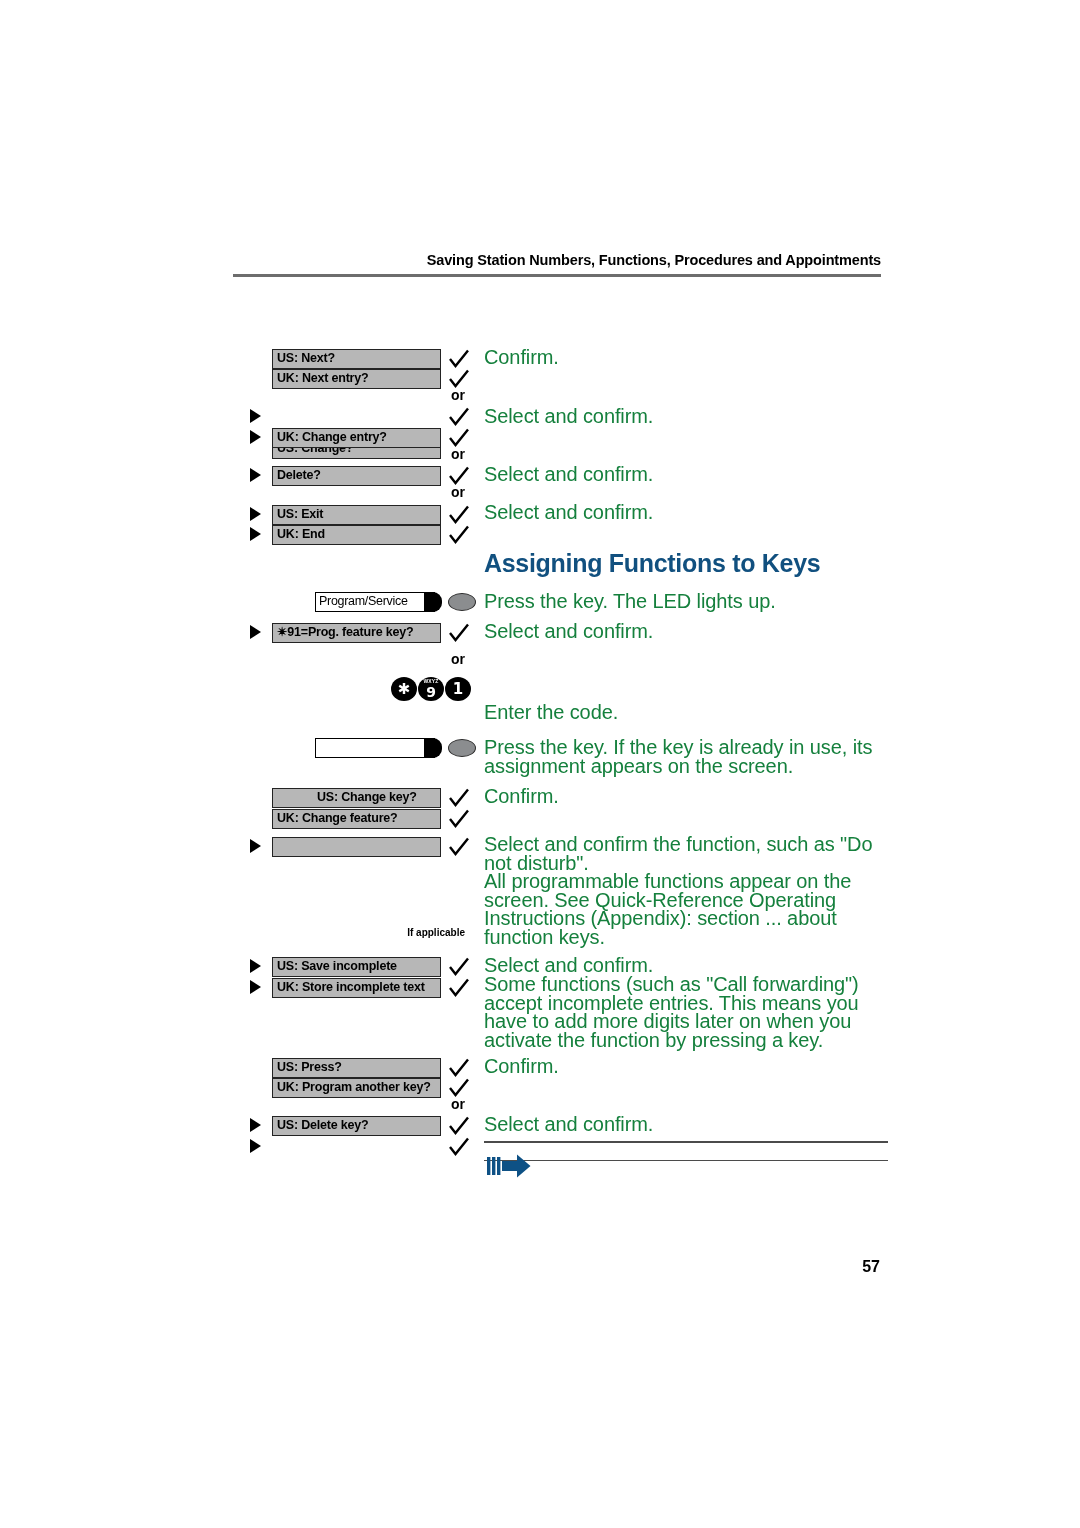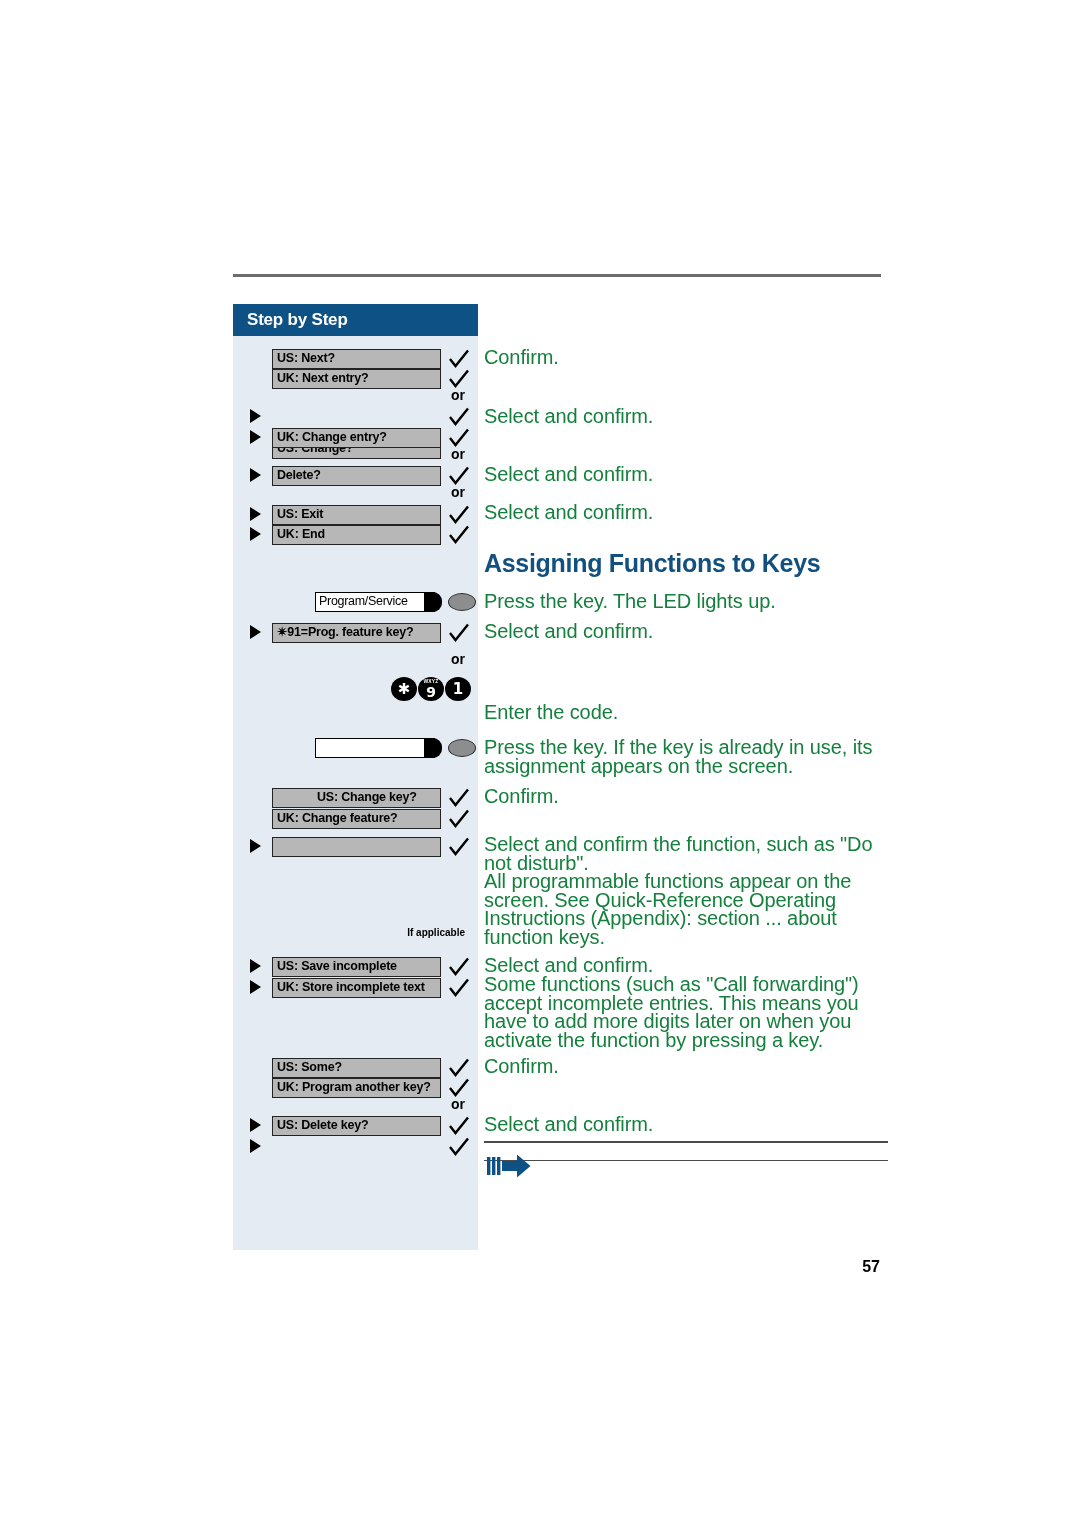--- a/index.html
+++ b/index.html
@@ -258,27 +258,23 @@
     font-size: 16px;
     font-weight: bold;
     color: #000;
   }
 </style>
 </head>
 <body>
 
 <div id="page">
 
+  <div id="runhead">Saving Station Numbers, Functions, Procedures and Appointments</div>
   <div id="runhead-rule"></div>
 
-  <div id="sidebar">
-    <div id="sidebar-header">
-      <span>Step by Step</span>
-    </div>
-  </div>
 
   <div class="dkey" style="top:349px;">US: Next?</div>
   <div class="chk" style="top:348px;">
       <svg width="22" height="22" viewBox="0 0 22 22">
         <path d="M2 11 L7.5 18 L20 2.5" stroke="#000" stroke-width="2.4" fill="none"></path>
       </svg>
     </div>
 
   <div class="dkey" style="top:369px;">UK: Next entry?</div>
   <div class="chk" style="top:368px;">
@@ -397,21 +393,21 @@
     </div>
 
   <div class="tri" style="top:980px;"></div>
   <div class="dkey" style="top:978px;">UK: Store incomplete text</div>
   <div class="chk" style="top:977px;">
       <svg width="22" height="22" viewBox="0 0 22 22">
         <path d="M2 11 L7.5 18 L20 2.5" stroke="#000" stroke-width="2.4" fill="none"></path>
       </svg>
     </div>
 
-  <div class="dkey" style="top:1058px;">US: Some?</div>
+  <div class="dkey" style="top:1058px;">US: Press?</div>
   <div class="chk" style="top:1057px;">
       <svg width="22" height="22" viewBox="0 0 22 22">
         <path d="M2 11 L7.5 18 L20 2.5" stroke="#000" stroke-width="2.4" fill="none"></path>
       </svg>
     </div>
 
   <div class="dkey" style="top:1078px;">UK: End?</div>
   <div class="chk" style="top:1077px;">
       <svg width="22" height="22" viewBox="0 0 22 22">
         <path d="M2 11 L7.5 18 L20 2.5" stroke="#000" stroke-width="2.4" fill="none"></path>

